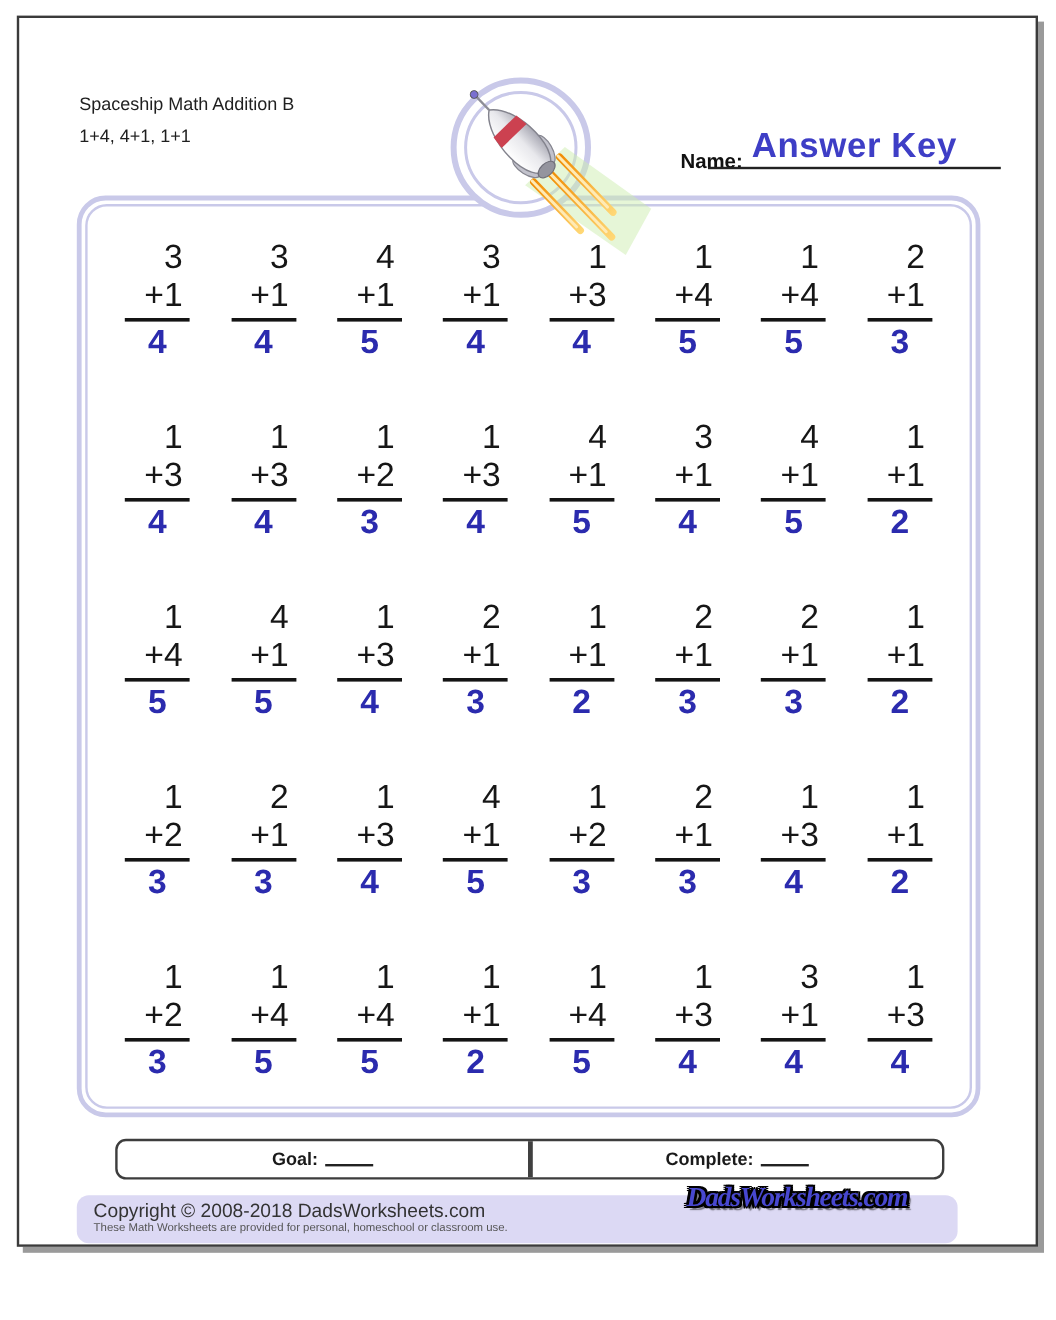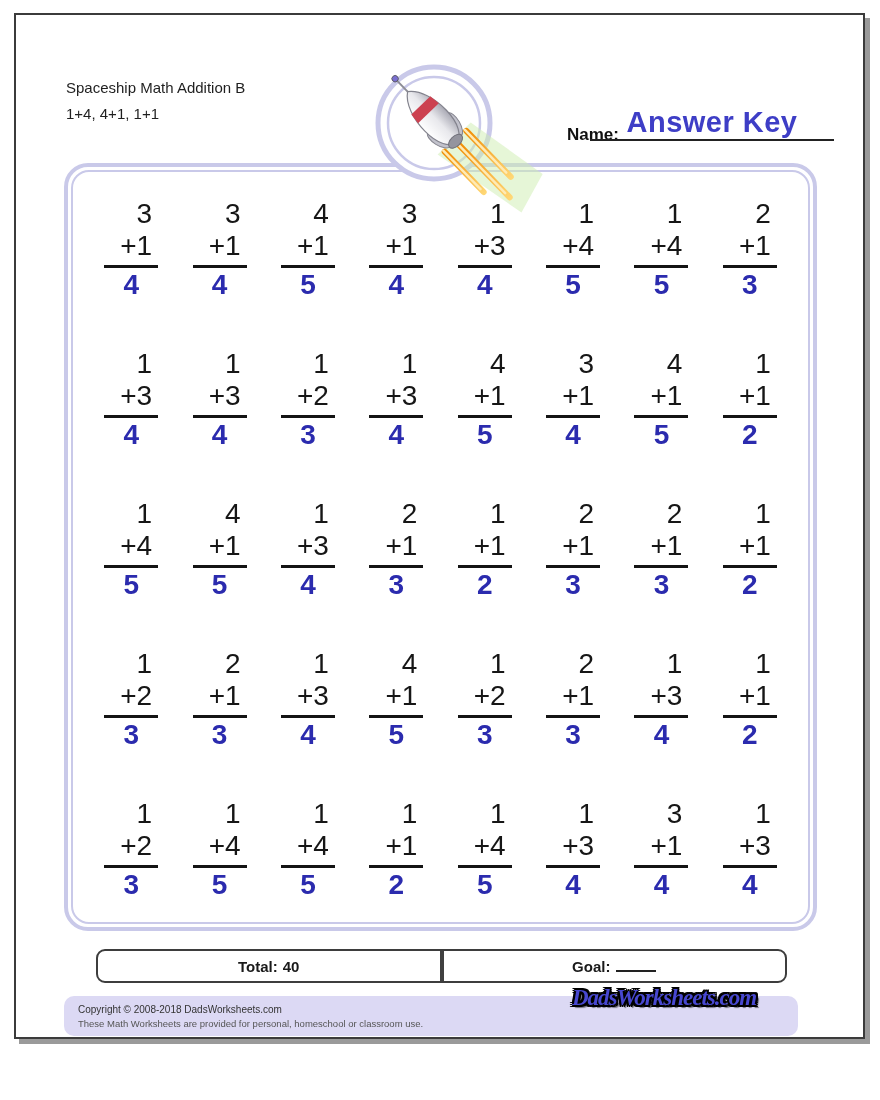--- a/index.html
+++ b/index.html
@@ -55,21 +55,21 @@
   .summary-cell { flex: 1; display: flex; align-items: center; justify-content: center; font-size: 15px; font-weight: bold; color: #1a1a1a; }
   .summary-cell + .summary-cell { border-left: 4px solid #404040; }
   .summary-blank { display: inline-block; width: 40px; height: 2px; background: #222; margin-left: 6px; margin-top: 10px; }
   .summary-value { margin-left: 5px; }
 
   
   .footer-strip {
     position: absolute; left: 48px; top: 981px; width: 734px; height: 40px;
     background: var(--footer-bg); border-radius: 10px; padding: 7px 14px; z-index: 1;
   }
-  .copyright-text { font-size: 10px; color: #333; line-height: 14px; }
+  .copyright-text { font-size: 16px; color: #333; line-height: 14px; }
   .license-text { font-size: 9.5px; color: #555; line-height: 14px; }
 
   .logo {
     position: absolute; left: 556px; top: 970px; z-index: 2;
     font-family: "Liberation Serif", serif; font-style: italic; font-weight: bold;
     font-size: 23px; letter-spacing: -1px; color: var(--logo-blue); white-space: nowrap;
     text-shadow:
       -2px -2px 0 #000, 2px -2px 0 #000, -2px 2px 0 #000, 2px 2px 0 #000,
       -2px 0 0 #000, 2px 0 0 #000, 0 -2px 0 #000, 0 2px 0 #000,
       3px 3px 1px rgba(40,40,40,0.6);
@@ -334,25 +334,25 @@
               <div class="op-top">1</div>
               <div class="op-bot">+3</div>
               <div class="ans">4</div>
             </div>
           </div>
       </div>
     </div>
 
     <div class="summary-bar">
         <div class="summary-cell">
-          <span>Total:</span>
-          <span class="summary-value">40</span>
+          <span>Goal:</span>
+          <span class="summary-blank"></span>
         </div>
         <div class="summary-cell">
-          <span>Goal:</span>
+          <span>Complete:</span>
           <span class="summary-blank"></span>
         </div>
       </div>
 
     <div class="footer-strip">
       <div class="copyright-text">Copyright © 2008-2018 DadsWorksheets.com</div>
       <div class="license-text">These Math Worksheets are provided for personal, homeschool or classroom use.</div>
     </div>
     <div class="logo">DadsWorksheets.com</div>
 

